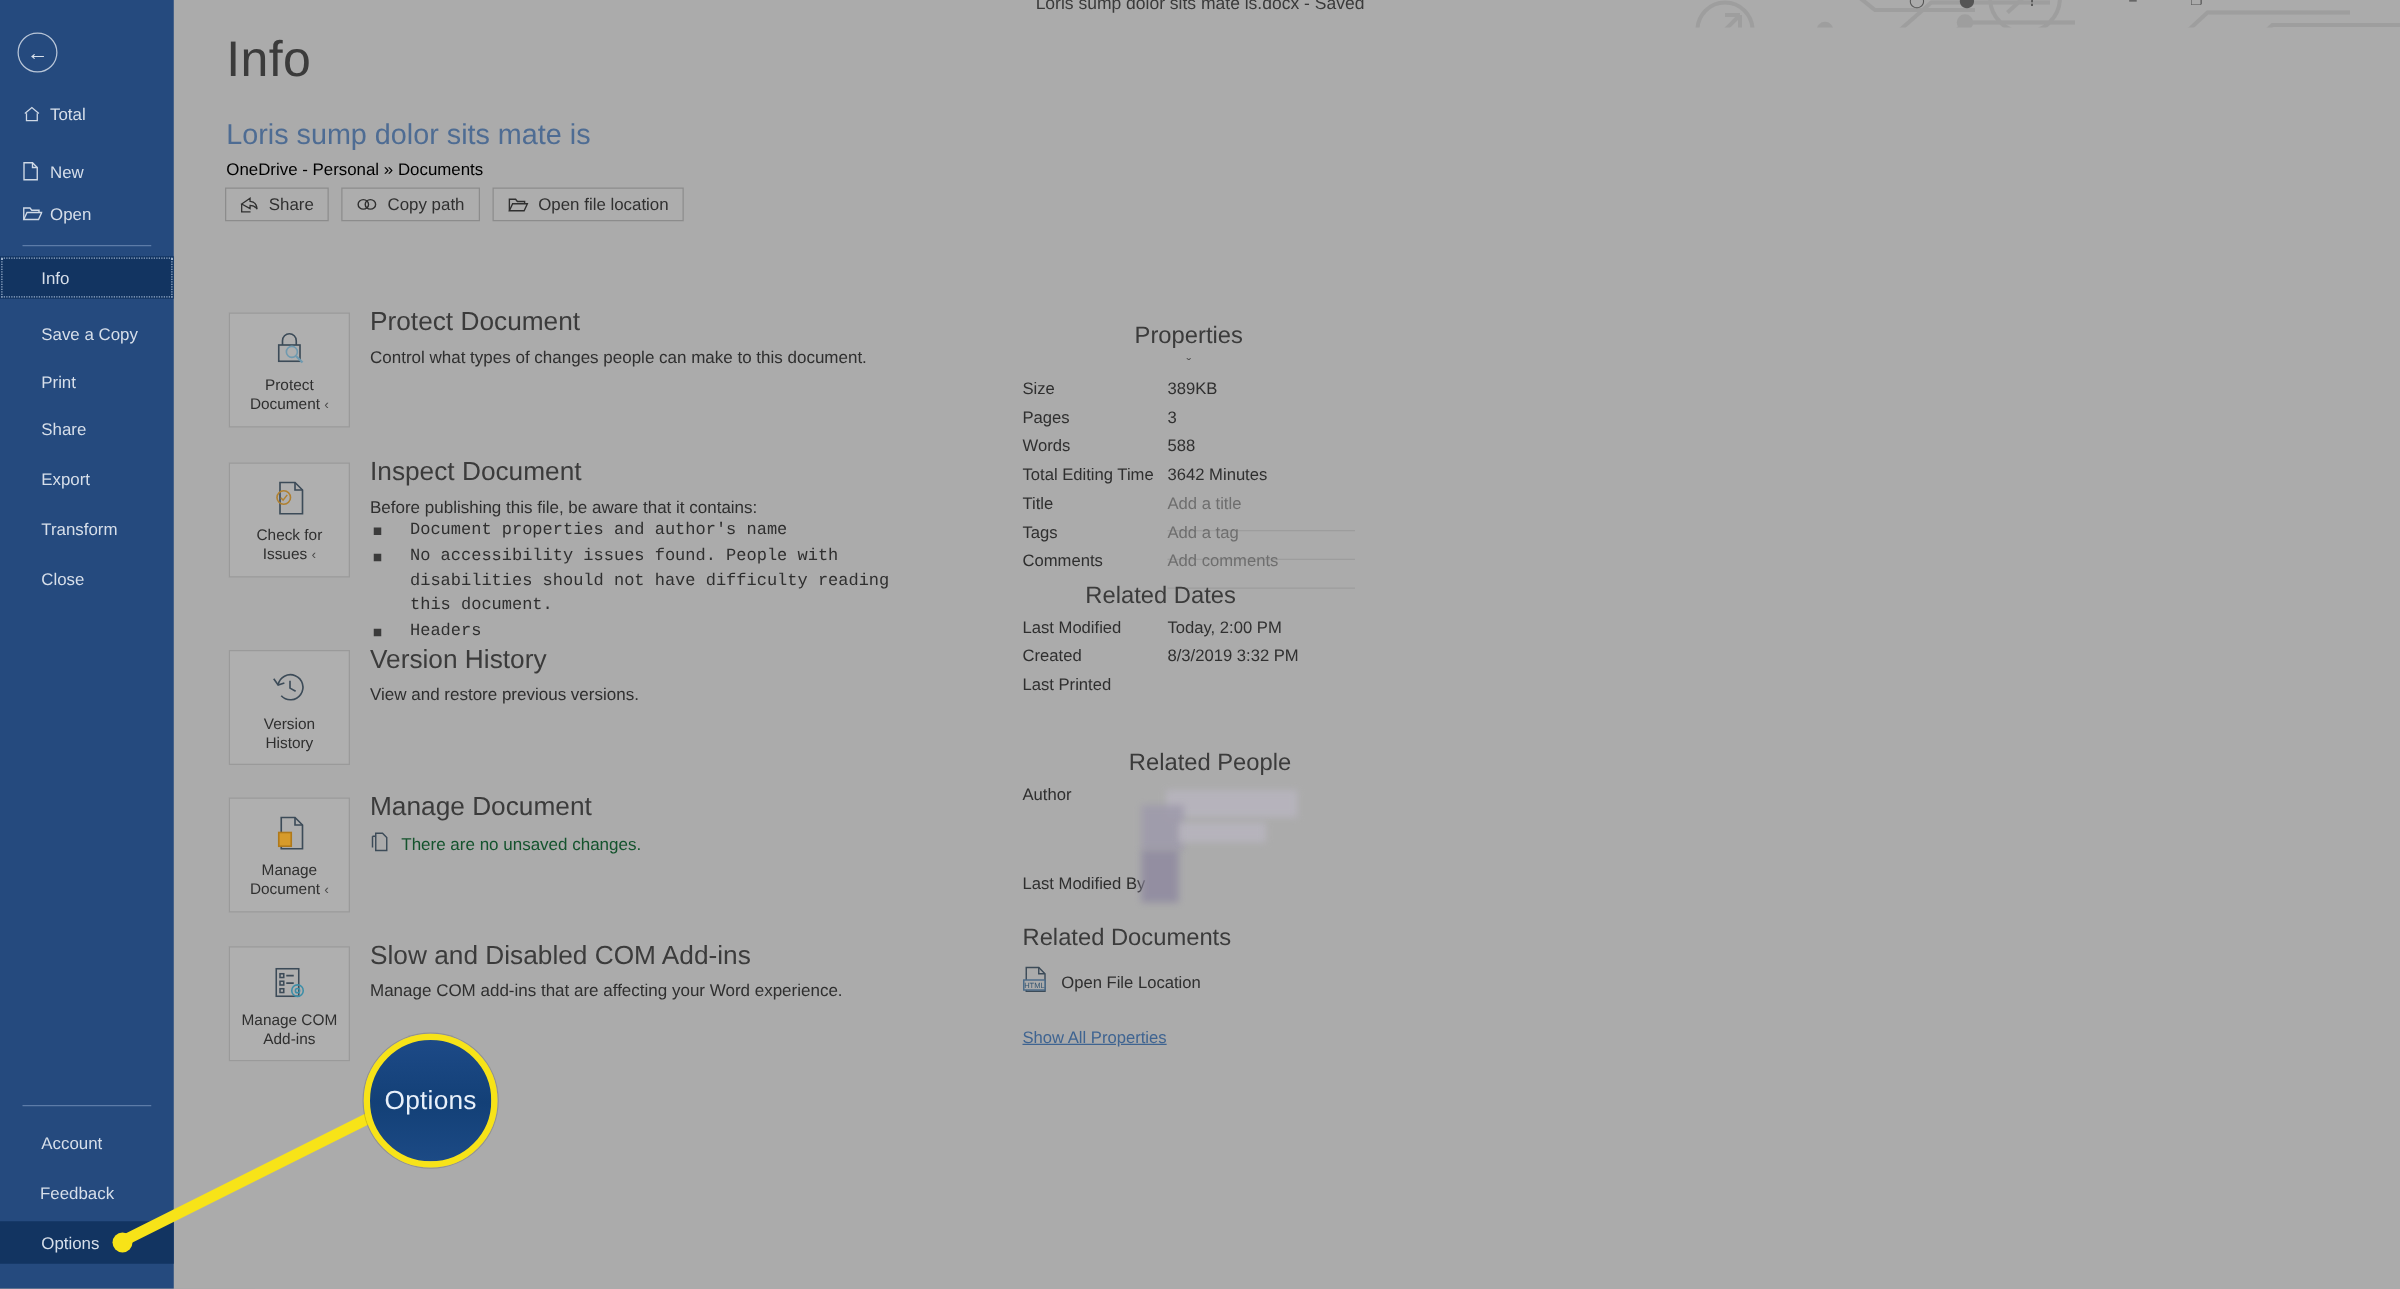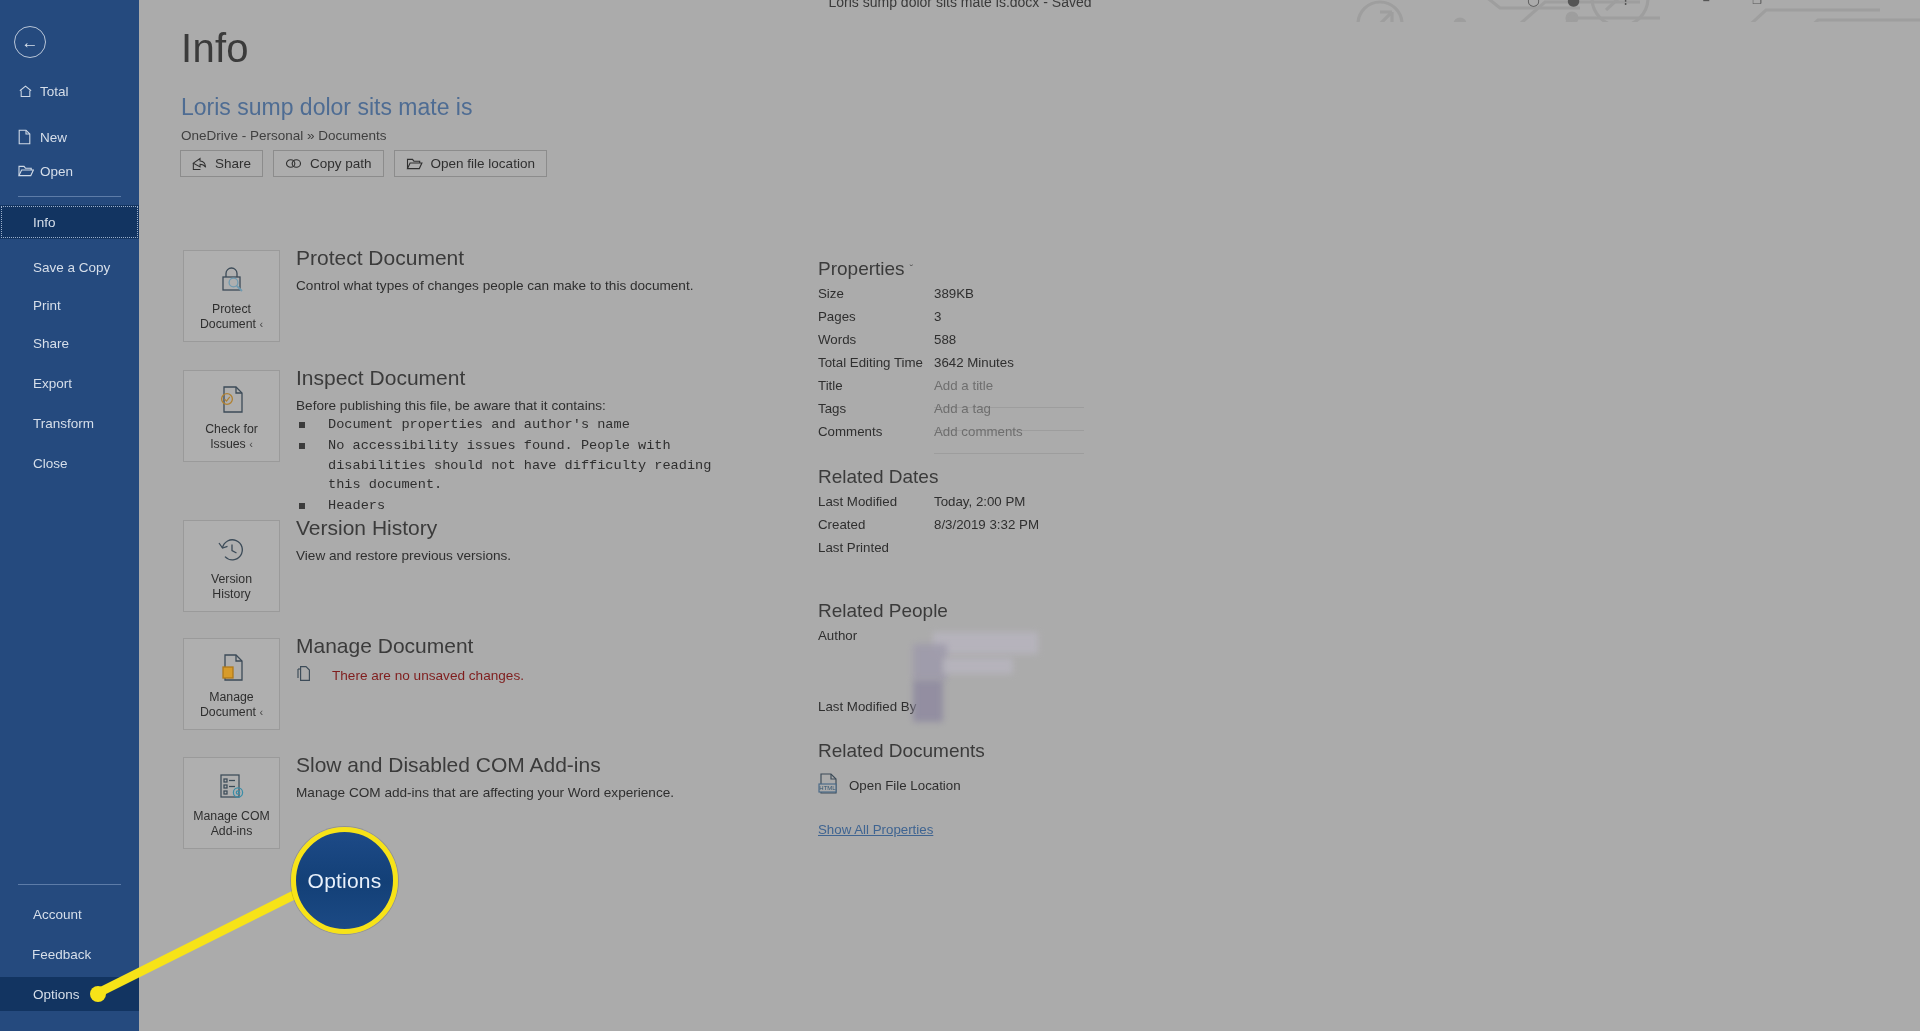--- a/index.html
+++ b/index.html
@@ -66,21 +66,21 @@
   .page-title {
     position: absolute; left: 181px; top: 26px;
     font-size: 40px; font-weight: 300; color: #3b3b3b; letter-spacing: .3px;
   }
   .doc-name {
     position: absolute; left: 181px; top: 94px;
     font-size: 23px; font-weight: 400; color: #4E6C93;
   }
   .doc-path {
     position: absolute; left: 181px; top: 128px;
-    font-size: 13.5px; color: #404040;
+    font-size: 13.5px; color: #000000;
   }
   .hdr-btns { position: absolute; left: 180px; top: 150px; display: flex; gap: 10px; }
   .hdr-btn {
     height: 27px; border: 1px solid #8c8c8c; background: #ADADAD;
     display: flex; align-items: center; gap: 8px; padding: 0 11px;
     font-size: 13.5px; color: #303030;
   }
   .hdr-btn svg { display: block; }
 
   
@@ -107,29 +107,29 @@
   .bullets li {
     list-style: none; position: relative; padding-left: 32px;
     font-size: 13.6px; color: #2f2f2f; line-height: 1.42; margin-bottom: 2px;
   }
   .bullets li::before {
     content: ""; position: absolute; left: 3px; top: 7px;
     width: 6px; height: 6px; background: #3b3b3b;
   }
   .inline-note {
     position: absolute; left: 113px; top: 27px;
-    display: flex; align-items: center; gap: 20px;
-    font-size: 13.6px; color: #7f1d1d;
+    display: flex; align-items: center; gap: 9px;
+    font-size: 13.6px; color: #14532d;
   }
 
   
   .rcol { position: absolute; left: 818px; }
   .rcol-head {
     font-size: 19px; font-weight: 400; color: #3b3b3b; margin-bottom: 6px;
-    display: flex; align-items: center; gap: 5px;
+    display: flex; align-items: center; gap: 5px; flex-direction: column;
   }
   .chev { font-size: 11px; color: #4a4a4a; }
   .prop-row { display: flex; height: 23px; align-items: baseline; }
   .prop-key { width: 116px; font-size: 13.3px; color: #2f2f2f; }
   .prop-val { font-size: 13.3px; color: #2f2f2f; }
   .prop-val.ph { color: #6e6e6e; }
   .prop-val.under { border-bottom: 1px solid #9d9d9d; min-width: 150px; padding-bottom: 14px; }
   .redact {
     position: absolute; background: #b8b5bf; filter: blur(3px); opacity: .85;
   }

